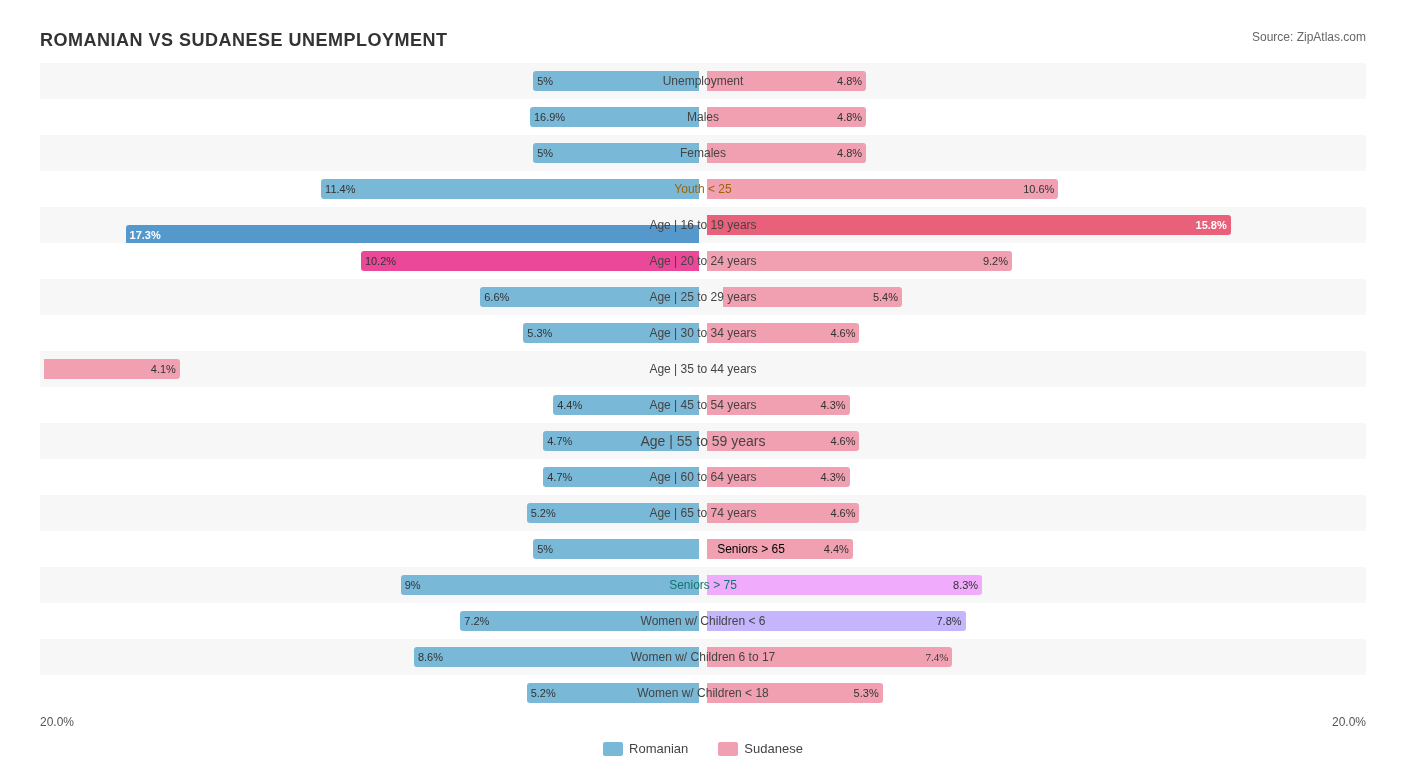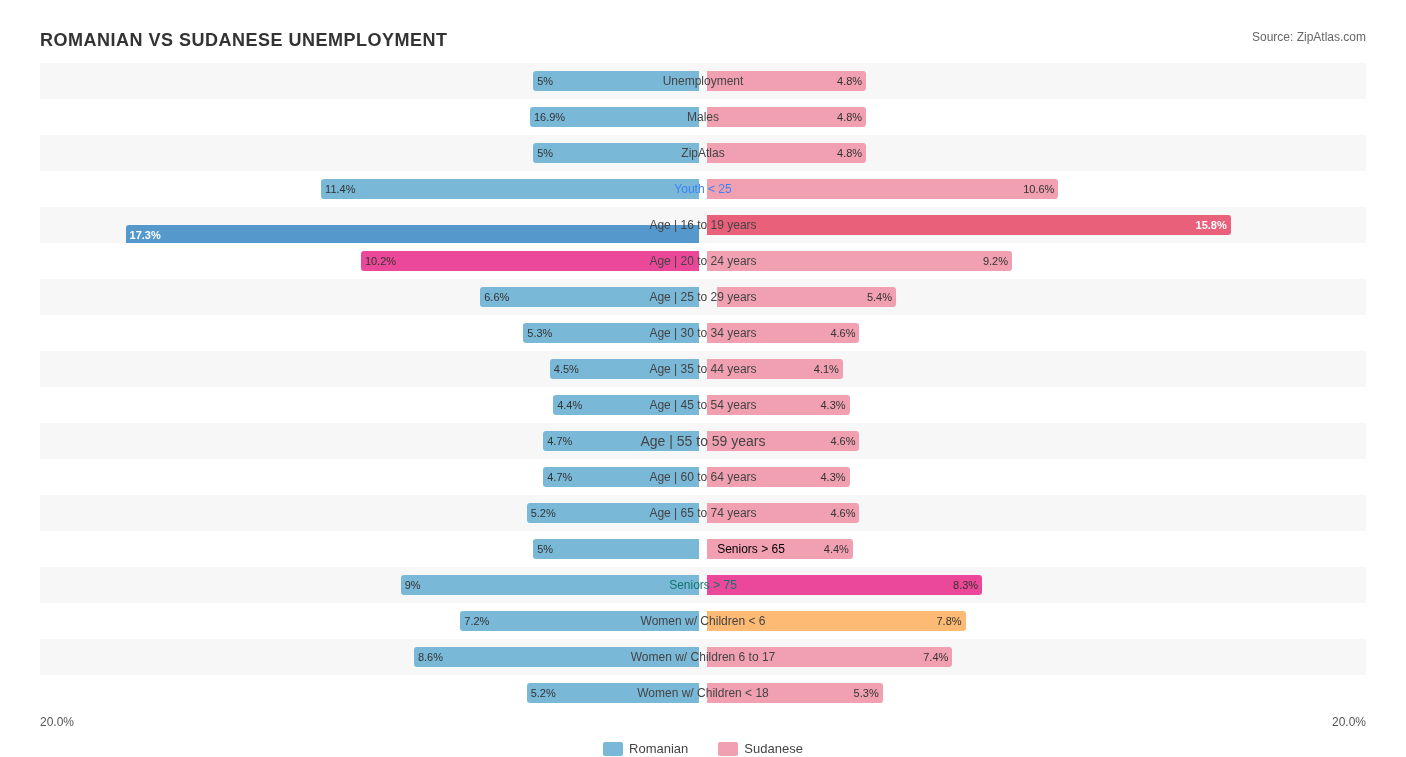--- a/index.html
+++ b/index.html
@@ -255,21 +255,21 @@
       <div style="
         position:absolute;
         left:50%;
         transform:translateX(-50%);
         font-size:12px;
         color:#444;
         z-index:5;
         white-space:nowrap;
         text-align:center;
         pointer-events:none;
-      ">ZipAtlas</div>
+      ">Females</div>
       <div class="half half-right" style="position:relative;">
         <div style="
           position:absolute;
           left:4px;
           height:20px;
           width:24%;
           background:#f0a0b0;
           border-radius:0 3px 3px 0;
           display:flex;
           align-items:center;
@@ -309,21 +309,21 @@
             left:4px;
             white-space:nowrap;
           ">11.4%</span>
         </div>
       </div>
       <div style="
         position:absolute;
         left:50%;
         transform:translateX(-50%);
         font-size:12px;
-        color:#3b82f6;
+        color:#a16207;
         z-index:5;
         white-space:nowrap;
         text-align:center;
         pointer-events:none;
       ">Youth &lt; 25</div>
       <div class="half half-right" style="position:relative;">
         <div style="
           position:absolute;
           left:4px;
           height:20px;
@@ -496,21 +496,21 @@
         font-size:12px;
         color:#444;
         z-index:5;
         white-space:nowrap;
         text-align:center;
         pointer-events:none;
       ">Age | 25 to 29 years</div>
       <div class="half half-right" style="position:relative;">
         <div style="
           position:absolute;
-          left:14px;
+          left:20px;
           height:20px;
           width:27%;
           background:#f0a0b0;
           border-radius:0 3px 3px 0;
           display:flex;
           align-items:center;
           justify-content:flex-end;
           padding-right:20px;
         ">
           <span style="
@@ -577,43 +577,20 @@
             color:#333;
             font-weight:normal;
             position:absolute;
             right:4px;
             white-space:nowrap;
           ">4.6%</span>
         </div>
       </div>
     </div>
       <div class="data-row">
-      <div class="half half-left" style="position:relative;">
-        <div style="
-          position:absolute;
-          right:4px;
-          height:20px;
-          width:22.5%;
-          background:#7ab8d8;
-          border-radius:3px 0 0 3px;
-          display:flex;
-          align-items:center;
-          justify-content:flex-start;
-          padding-left:4px;
-        ">
-          <span style="
-            font-size:11px;
-            color:#333;
-            font-weight:normal;
-            position:absolute;
-            left:4px;
-            white-space:nowrap;
-          ">4.5%</span>
-        </div>
-      </div>
       <div style="
         position:absolute;
         left:50%;
         transform:translateX(-50%);
         font-size:12px;
         color:#444;
         z-index:5;
         white-space:nowrap;
         text-align:center;
         pointer-events:none;
@@ -972,21 +949,21 @@
         white-space:nowrap;
         text-align:center;
         pointer-events:none;
       ">Seniors &gt; 75</div>
       <div class="half half-right" style="position:relative;">
         <div style="
           position:absolute;
           left:4px;
           height:20px;
           width:41.5%;
-          background:#ec4899;
+          background:#f0abfc;
           border-radius:0 3px 3px 0;
           display:flex;
           align-items:center;
           justify-content:flex-end;
           padding-right:4px;
         ">
           <span style="
             font-size:11px;
             color:#333;
             font-weight:normal;
@@ -1031,21 +1008,21 @@
         white-space:nowrap;
         text-align:center;
         pointer-events:none;
       ">Women w/ Children &lt; 6</div>
       <div class="half half-right" style="position:relative;">
         <div style="
           position:absolute;
           left:4px;
           height:20px;
           width:39%;
-          background:#fdba74;
+          background:#c4b5fd;
           border-radius:0 3px 3px 0;
           display:flex;
           align-items:center;
           justify-content:flex-end;
           padding-right:4px;
         ">
           <span style="
             font-size:11px;
             color:#333;
             font-weight:normal;
@@ -1104,20 +1081,21 @@
           justify-content:flex-end;
           padding-right:4px;
         ">
           <span style="
             font-size:11px;
             color:#333;
             font-weight:normal;
             position:absolute;
             right:4px;
             white-space:nowrap;
+            font-family:Liberation Serif, serif;
           ">7.4%</span>
         </div>
       </div>
     </div>
       <div class="data-row">
       <div class="half half-left" style="position:relative;">
         <div style="
           position:absolute;
           right:4px;
           height:20px;

